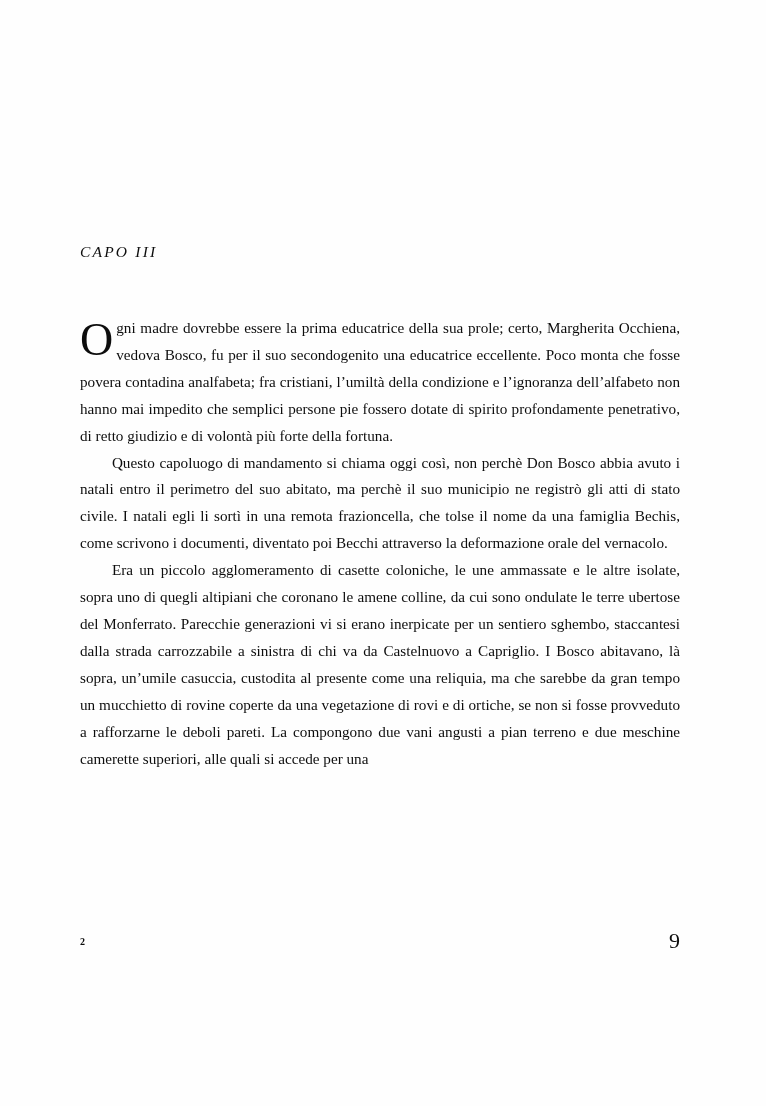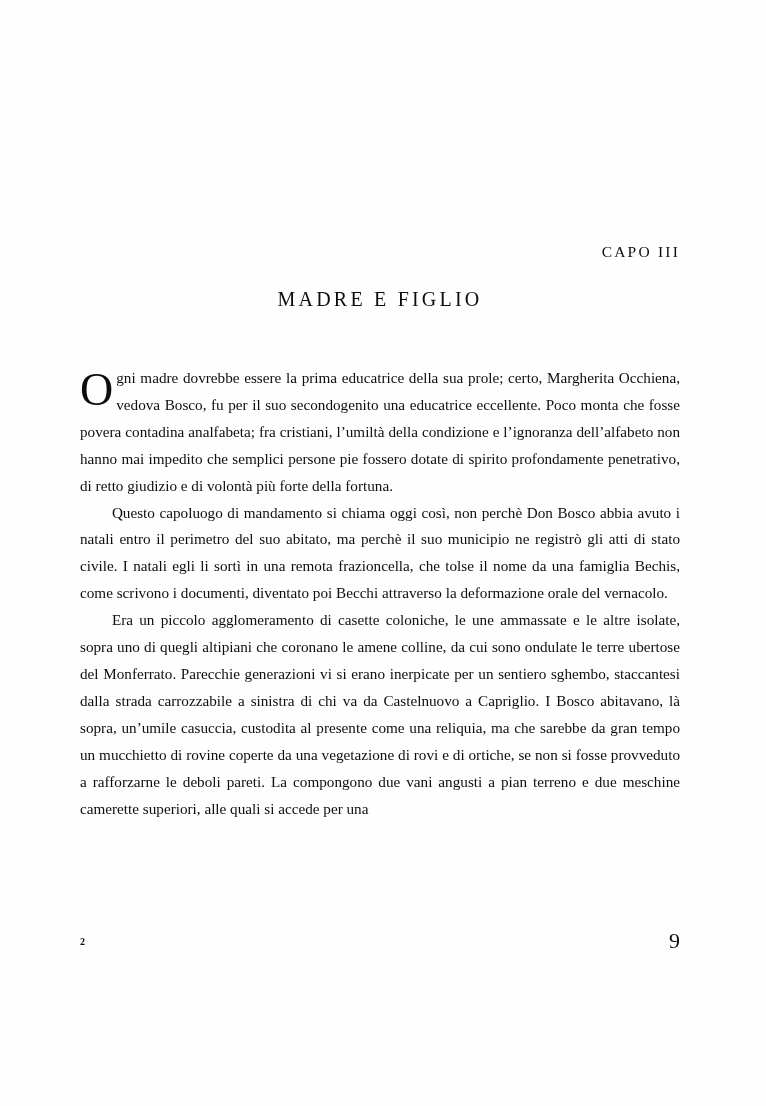--- a/index.html
+++ b/index.html
@@ -24,24 +24,25 @@
     background: #fefefe;
   }
   .content {
     position: absolute;
     left: 80px;
     top: 0;
     width: 600px;
   }
   .chapter-number {
     margin-top: 243px;
-    text-align: right;
+    text-align: left;
     font-size: 15.5px;
     letter-spacing: 2.2px;
     font-family: "Liberation Serif", serif;
+    font-style: italic;
   }
   .chapter-title {
     margin-top: 27px;
     text-align: center;
     font-size: 20px;
     letter-spacing: 3.2px;
     font-family: "Liberation Serif", serif;
   }
   .body-text {
     margin-top: 54px;
@@ -95,21 +96,20 @@
 </style>
 </head>
 <body>
 
 <div class="page">
 
   <div class="content">
 
     <div class="chapter-number">CAPO III</div>
 
-    <div class="chapter-title">MADRE  E  FIGLIO</div>
 
     <div class="body-text">
 
       <p class="first dropcap-para">
         <span class="dropcap">O</span><span>gni madre dovrebbe essere la prima educatrice della sua prole; certo, Margherita Occhiena, vedova Bosco, fu per il suo secondogenito una educatrice eccellente. Poco monta che fosse povera contadina analfabeta; fra cristiani, l’umiltà della condizione e l’ignoranza dell’alfabeto non hanno mai impedito che semplici persone pie fossero dotate di spirito profondamente penetrativo, di retto giudizio e di volontà più forte della fortuna.</span>
       </p>
 
 
       <p><span>Questo capoluogo di mandamento si chiama oggi così, non perchè Don Bosco abbia avuto i natali entro il perimetro del suo abitato, ma perchè il suo municipio ne registrò gli atti di stato civile. I natali egli li sortì in una remota frazioncella, che tolse il nome da una famiglia Bechis, come scrivono i documenti, diventato poi Becchi attraverso la deformazione orale del vernacolo.</span></p>
 

